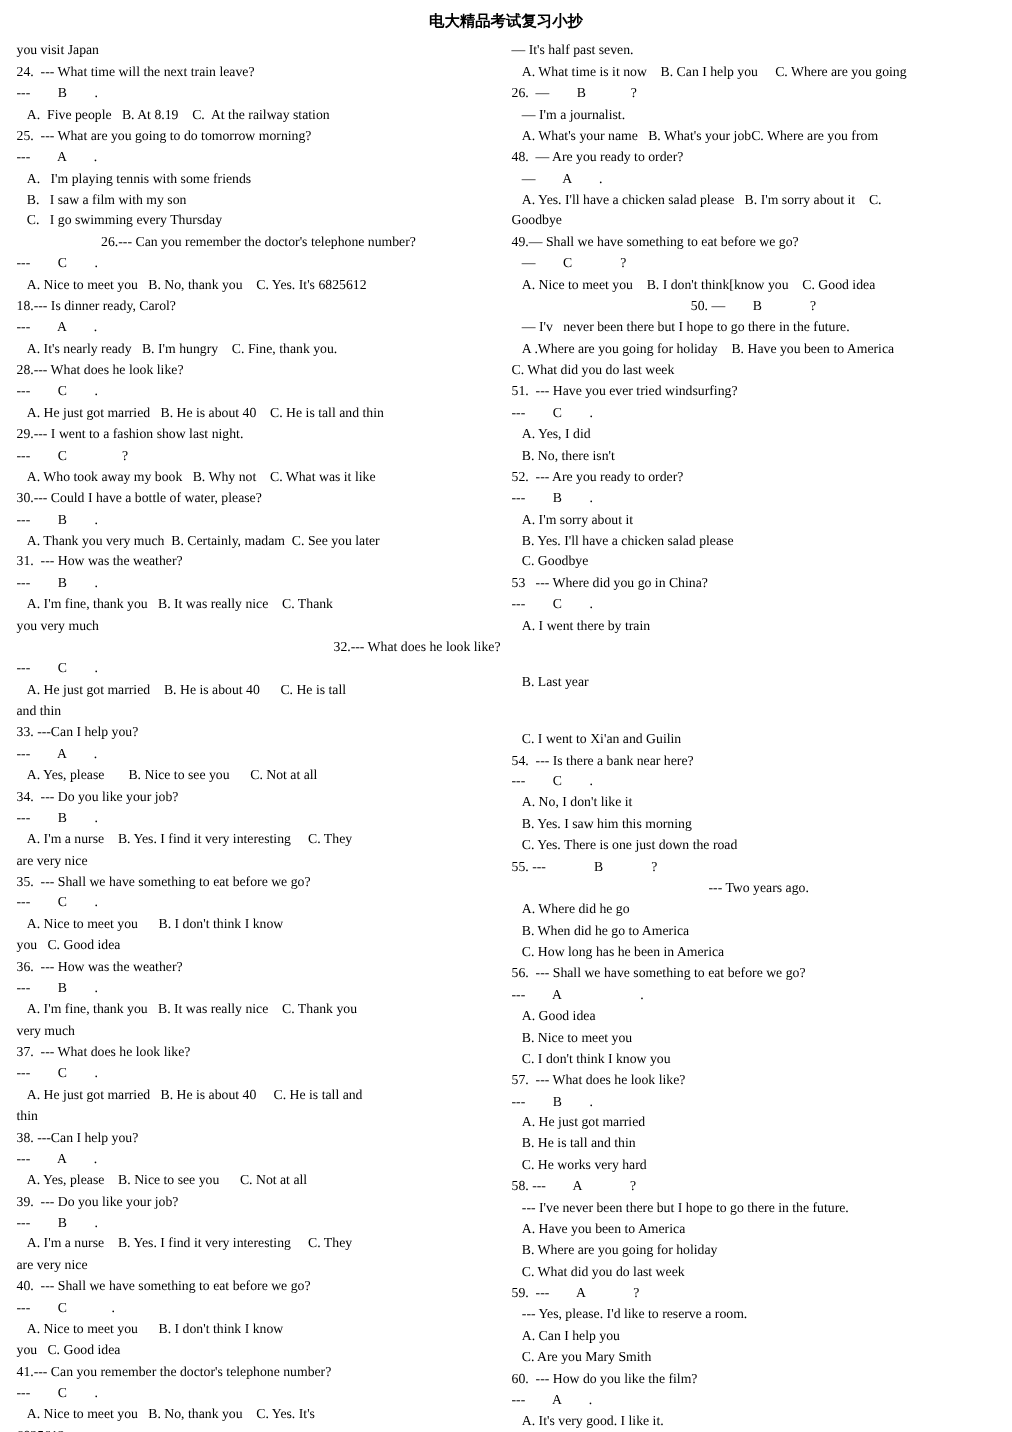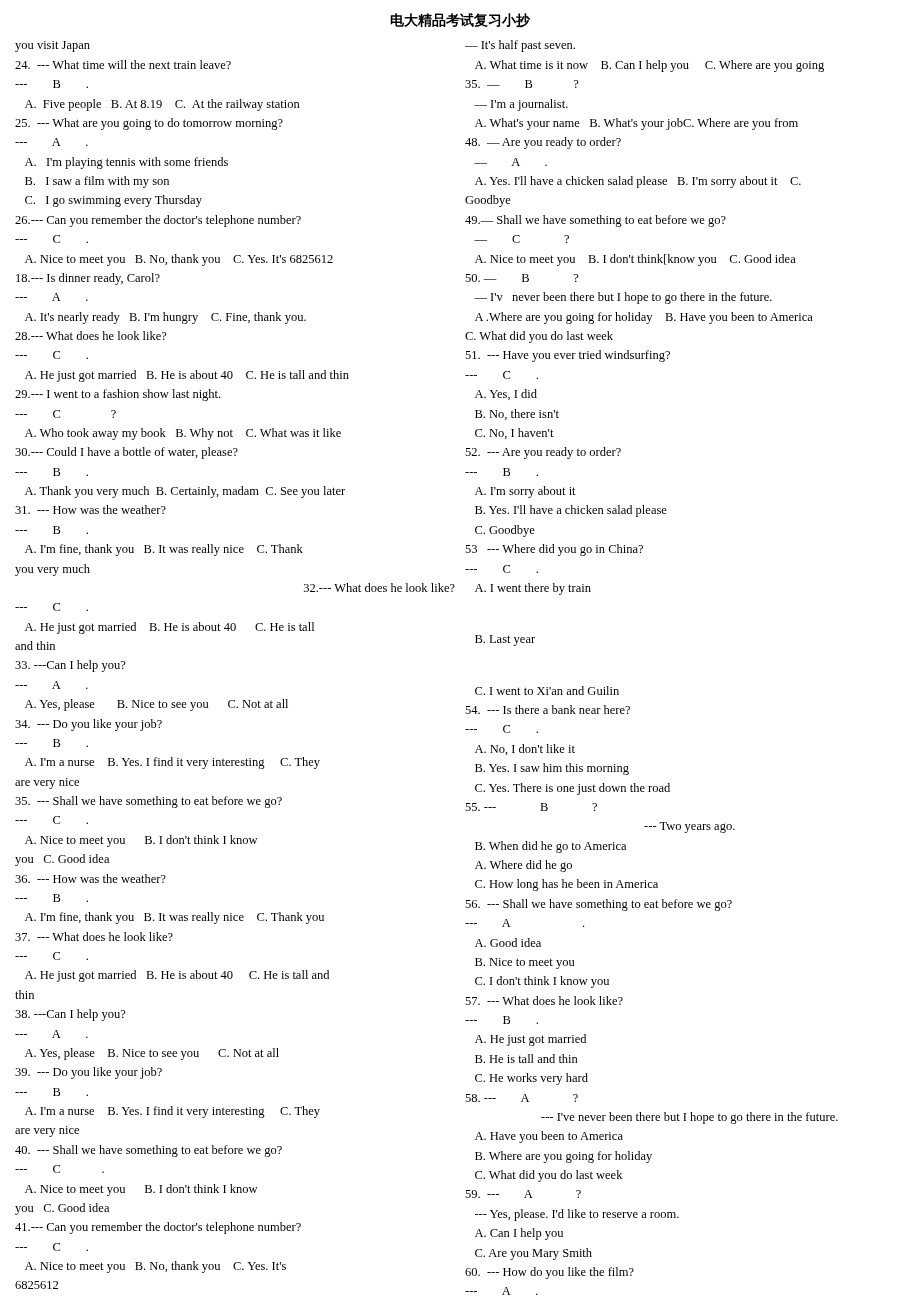--- a/index.html
+++ b/index.html
@@ -38,21 +38,21 @@
   <div class="column" id="left-col">
       <div style="white-space: pre-wrap;">you visit Japan</div>
       <div style="white-space: pre-wrap;">24.  --- What time will the next train leave?</div>
       <div style="white-space: pre-wrap;">---        B        .</div>
       <div style="white-space: pre-wrap;">   A.  Five people   B. At 8.19    C.  At the railway station</div>
       <div style="white-space: pre-wrap;">25.  --- What are you going to do tomorrow morning?</div>
       <div style="white-space: pre-wrap;">---        A        .</div>
       <div style="white-space: pre-wrap;">   A.   I'm playing tennis with some friends</div>
       <div style="white-space: pre-wrap;">   B.   I saw a film with my son</div>
       <div style="white-space: pre-wrap;">   C.   I go swimming every Thursday</div>
-      <div style="white-space: pre-wrap;">26.--- Can you remember the doctor's telephone number?</div>
+      <div style="white-space: pre-wrap; text-align: center;">26.--- Can you remember the doctor's telephone number?</div>
       <div style="white-space: pre-wrap;">---        C        .</div>
       <div style="white-space: pre-wrap;">   A. Nice to meet you   B. No, thank you    C. Yes. It's 6825612</div>
       <div style="white-space: pre-wrap;">18.--- Is dinner ready, Carol?</div>
       <div style="white-space: pre-wrap;">---        A        .</div>
       <div style="white-space: pre-wrap;">   A. It's nearly ready   B. I'm hungry    C. Fine, thank you.</div>
       <div style="white-space: pre-wrap;">28.--- What does he look like?</div>
       <div style="white-space: pre-wrap;">---        C        .</div>
       <div style="white-space: pre-wrap;">   A. He just got married   B. He is about 40    C. He is tall and thin</div>
       <div style="white-space: pre-wrap;">29.--- I went to a fashion show last night.</div>
       <div style="white-space: pre-wrap;">---        C                ?</div>
@@ -75,20 +75,21 @@
       <div style="white-space: pre-wrap;">---        B        .</div>
       <div style="white-space: pre-wrap;">   A. I'm a nurse    B. Yes. I find it very interesting     C. They</div>
       <div style="white-space: pre-wrap;">are very nice</div>
       <div style="white-space: pre-wrap;">35.  --- Shall we have something to eat before we go?</div>
       <div style="white-space: pre-wrap;">---        C        .</div>
       <div style="white-space: pre-wrap;">   A. Nice to meet you      B. I don't think I know</div>
       <div style="white-space: pre-wrap;">you   C. Good idea</div>
       <div style="white-space: pre-wrap;">36.  --- How was the weather?</div>
       <div style="white-space: pre-wrap;">---        B        .</div>
       <div style="white-space: pre-wrap;">   A. I'm fine, thank you   B. It was really nice    C. Thank you</div>
+      <div style="white-space: pre-wrap;">very much</div>
       <div style="white-space: pre-wrap;">37.  --- What does he look like?</div>
       <div style="white-space: pre-wrap;">---        C        .</div>
       <div style="white-space: pre-wrap;">   A. He just got married   B. He is about 40     C. He is tall and</div>
       <div style="white-space: pre-wrap;">thin</div>
       <div style="white-space: pre-wrap;">38. ---Can I help you?</div>
       <div style="white-space: pre-wrap;">---        A        .</div>
       <div style="white-space: pre-wrap;">   A. Yes, please    B. Nice to see you      C. Not at all</div>
       <div style="white-space: pre-wrap;">39.  --- Do you like your job?</div>
       <div style="white-space: pre-wrap;">---        B        .</div>
       <div style="white-space: pre-wrap;">   A. I'm a nurse    B. Yes. I find it very interesting     C. They</div>
@@ -98,71 +99,70 @@
       <div style="white-space: pre-wrap;">   A. Nice to meet you      B. I don't think I know</div>
       <div style="white-space: pre-wrap;">you   C. Good idea</div>
       <div style="white-space: pre-wrap;">41.--- Can you remember the doctor's telephone number?</div>
       <div style="white-space: pre-wrap;">---        C        .</div>
       <div style="white-space: pre-wrap;">   A. Nice to meet you   B. No, thank you    C. Yes. It's</div>
       <div style="white-space: pre-wrap;">6825612</div>
     </div>
   <div class="column" id="right-col">
       <div style="white-space: pre-wrap;">— It's half past seven.</div>
       <div style="white-space: pre-wrap;">   A. What time is it now    B. Can I help you     C. Where are you going</div>
-      <div style="white-space: pre-wrap;">35.  —        B             ?</div>
+      <div style="white-space: pre-wrap;">26.  —        B             ?</div>
       <div style="white-space: pre-wrap;">   — I'm a journalist.</div>
       <div style="white-space: pre-wrap;">   A. What's your name   B. What's your jobC. Where are you from</div>
       <div style="white-space: pre-wrap;">48.  — Are you ready to order?</div>
       <div style="white-space: pre-wrap;">   —        A        .</div>
       <div style="white-space: pre-wrap;">   A. Yes. I'll have a chicken salad please   B. I'm sorry about it    C.</div>
       <div style="white-space: pre-wrap;">Goodbye</div>
       <div style="white-space: pre-wrap;">49.— Shall we have something to eat before we go?</div>
       <div style="white-space: pre-wrap;">   —        C              ?</div>
       <div style="white-space: pre-wrap;">   A. Nice to meet you    B. I don't think[know you    C. Good idea</div>
-      <div style="white-space: pre-wrap;">50. —        B              ?</div>
+      <div style="white-space: pre-wrap; text-align: center;">50. —        B              ?</div>
       <div style="white-space: pre-wrap;">   — I'v   never been there but I hope to go there in the future.</div>
       <div style="white-space: pre-wrap;">   A .Where are you going for holiday    B. Have you been to America</div>
       <div style="white-space: pre-wrap;">C. What did you do last week</div>
       <div style="white-space: pre-wrap;">51.  --- Have you ever tried windsurfing?</div>
       <div style="white-space: pre-wrap;">---        C        .</div>
       <div style="white-space: pre-wrap;">   A. Yes, I did</div>
       <div style="white-space: pre-wrap;">   B. No, there isn't</div>
-      <div style="white-space: pre-wrap;">   C. No, I haven't</div>
       <div style="white-space: pre-wrap;">52.  --- Are you ready to order?</div>
       <div style="white-space: pre-wrap;">---        B        .</div>
       <div style="white-space: pre-wrap;">   A. I'm sorry about it</div>
       <div style="white-space: pre-wrap;">   B. Yes. I'll have a chicken salad please</div>
       <div style="white-space: pre-wrap;">   C. Goodbye</div>
       <div style="white-space: pre-wrap;">53   --- Where did you go in China?</div>
       <div style="white-space: pre-wrap;">---        C        .</div>
       <div style="white-space: pre-wrap;">   A. I went there by train</div>
       <div style="white-space: pre-wrap; margin-top: 32px;">   B. Last year</div>
       <div style="white-space: pre-wrap; margin-top: 32px;">   C. I went to Xi'an and Guilin</div>
       <div style="white-space: pre-wrap;">54.  --- Is there a bank near here?</div>
       <div style="white-space: pre-wrap;">---        C        .</div>
       <div style="white-space: pre-wrap;">   A. No, I don't like it</div>
       <div style="white-space: pre-wrap;">   B. Yes. I saw him this morning</div>
       <div style="white-space: pre-wrap;">   C. Yes. There is one just down the road</div>
       <div style="white-space: pre-wrap;">55. ---              B              ?</div>
       <div style="white-space: pre-wrap; text-align: center;">   --- Two years ago.</div>
+      <div style="white-space: pre-wrap;">   A. Where did he go</div>
       <div style="white-space: pre-wrap;">   B. When did he go to America</div>
-      <div style="white-space: pre-wrap;">   A. Where did he go</div>
       <div style="white-space: pre-wrap;">   C. How long has he been in America</div>
       <div style="white-space: pre-wrap;">56.  --- Shall we have something to eat before we go?</div>
       <div style="white-space: pre-wrap;">---        A                       .</div>
       <div style="white-space: pre-wrap;">   A. Good idea</div>
       <div style="white-space: pre-wrap;">   B. Nice to meet you</div>
       <div style="white-space: pre-wrap;">   C. I don't think I know you</div>
       <div style="white-space: pre-wrap;">57.  --- What does he look like?</div>
       <div style="white-space: pre-wrap;">---        B        .</div>
       <div style="white-space: pre-wrap;">   A. He just got married</div>
       <div style="white-space: pre-wrap;">   B. He is tall and thin</div>
       <div style="white-space: pre-wrap;">   C. He works very hard</div>
       <div style="white-space: pre-wrap;">58. ---        A              ?</div>
-      <div style="white-space: pre-wrap; text-align: center;">   --- I've never been there but I hope to go there in the future.</div>
+      <div style="white-space: pre-wrap;">   --- I've never been there but I hope to go there in the future.</div>
       <div style="white-space: pre-wrap;">   A. Have you been to America</div>
       <div style="white-space: pre-wrap;">   B. Where are you going for holiday</div>
       <div style="white-space: pre-wrap;">   C. What did you do last week</div>
       <div style="white-space: pre-wrap;">59.  ---        A              ?</div>
       <div style="white-space: pre-wrap;">   --- Yes, please. I'd like to reserve a room.</div>
       <div style="white-space: pre-wrap;">   A. Can I help you</div>
       <div style="white-space: pre-wrap;">   C. Are you Mary Smith</div>
       <div style="white-space: pre-wrap;">60.  --- How do you like the film?</div>
       <div style="white-space: pre-wrap;">---        A        .</div>
       <div style="white-space: pre-wrap;">   A. It's very good. I like it.</div>

